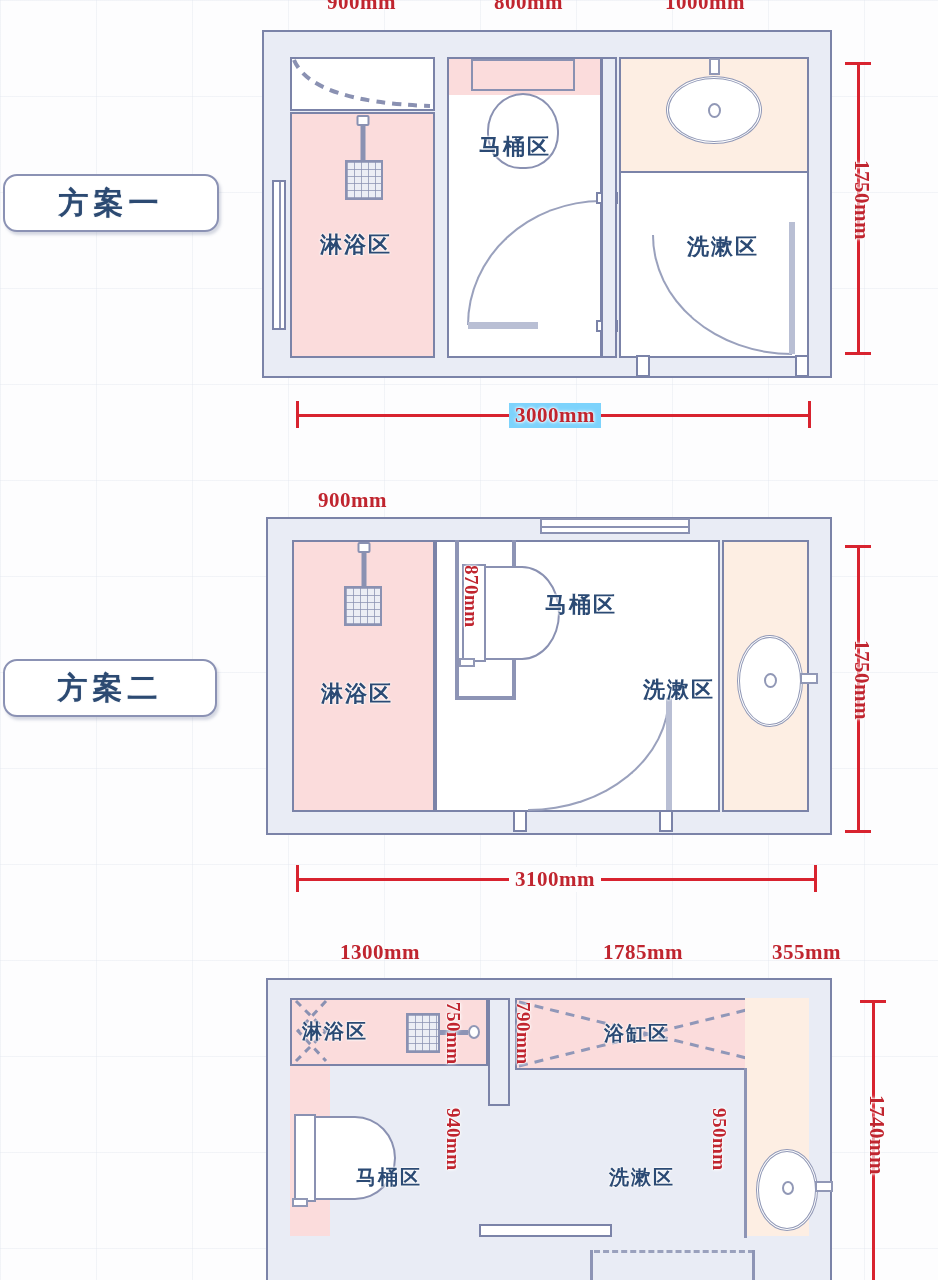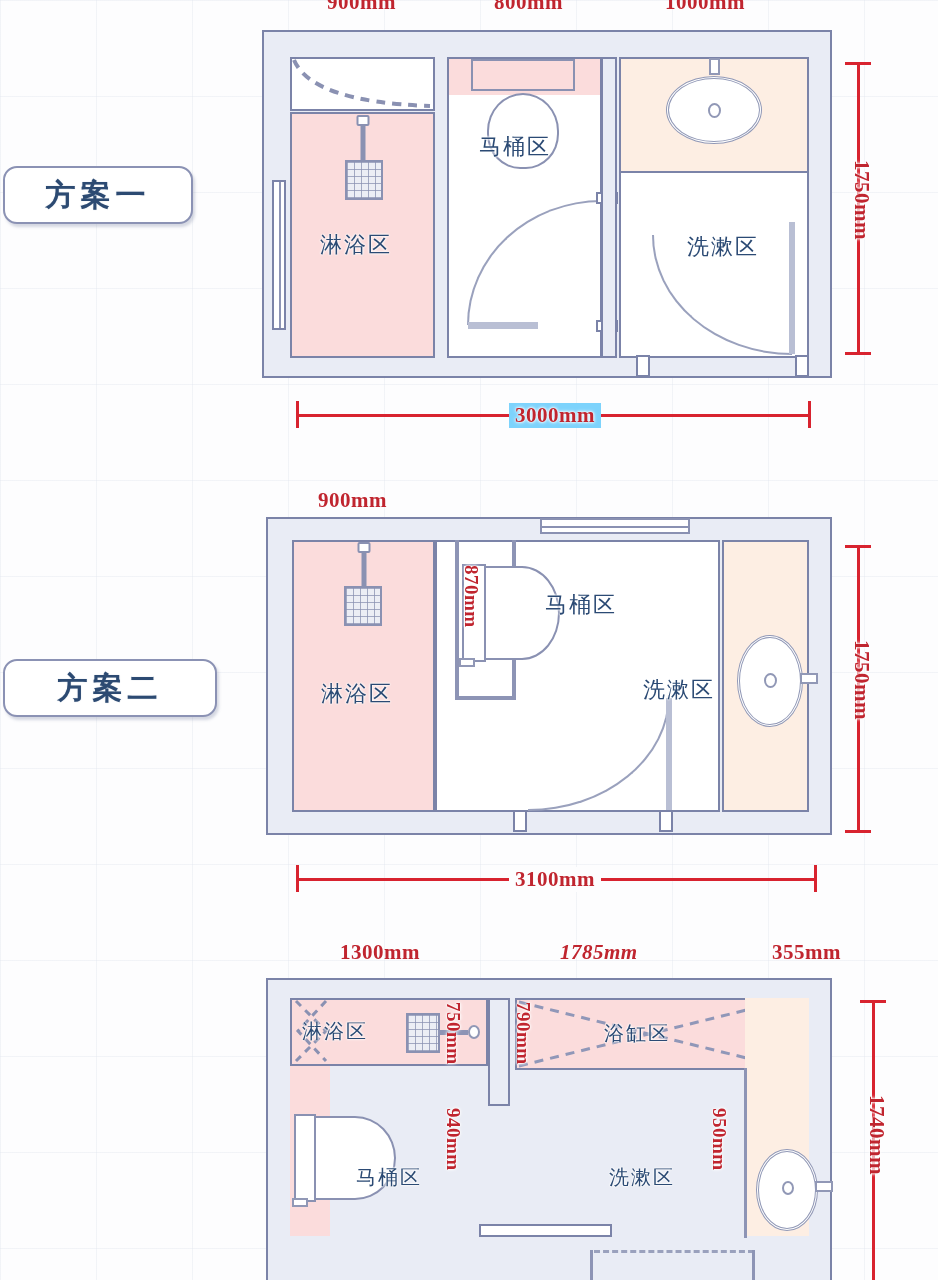--- a/index.html
+++ b/index.html
@@ -57,21 +57,21 @@
   .zone.pink{background:#fbdcdc;border:2px solid #7b83a8;}
   .zone.pink-soft{background:#fbdcdc;}
   .zone.peach{background:#fdeee3;border:2px solid #7b83a8;}
   .zone.peach-soft{background:#fdeee3;}
   .wall{position:absolute;background:#8d94b5;}
   .wall-thick{position:absolute;background:#e9ecf5;border:2px solid #7b83a8;box-sizing:border-box;}
   .zlabel{
     position:absolute;
     color:#2b4a74;
     font-size:22px;
-    font-weight:400;
+    font-weight:700;
     letter-spacing:2px;
     white-space:nowrap;
     text-shadow:0 0 2px #fff,0 0 2px #fff,0 0 3px #fff;
     pointer-events:none;
     text-align:center;
   }
   .zlabel.sm{font-size:20px;}
 
   
   .dim-text{
@@ -125,21 +125,21 @@
   .jamb{position:absolute;box-sizing:border-box;border:2px solid #7b83a8;background:#fff;}
   .tub-x{position:absolute;overflow:hidden;}
 </style>
 </head>
 <body>
 
 <div class="paper"></div>
 
 <div class="plan-block" style="left:0;top:0;width:938px;height:440px;">
 
-  <div class="badge" style="left:3px;top:166px;width:190px;height:58px;">
+  <div class="badge" style="left:3px;top:174px;width:216px;height:58px;">
     <span>方案一</span>
   </div>
 
   <div class="dim-text" style="left:327px;top:-10px;">900mm</div>
   <div class="dim-text" style="left:494px;top:-10px;">800mm</div>
   <div class="dim-text" style="left:665px;top:-10px;">1000mm</div>
 
   <div class="room" style="left:262px;top:30px;width:570px;height:348px;"></div>
 
   <div class="zone pink" style="left:290px;top:112px;width:145px;height:246px;"></div>
@@ -251,21 +251,21 @@
   <div class="dimline-h" style="left:296px;top:418px;width:521px;"></div>
   <div class="tick-v" style="left:296px;top:405px;height:27px;"></div>
   <div class="tick-v" style="left:814px;top:405px;height:27px;"></div>
   <div class="dim-text ontop" style="left:509px;top:407px;background:#fdfdfe;padding:0 6px;">3100mm</div>
 </div>
 
 <div class="plan-block" style="left:0;top:920px;width:938px;height:360px;">
 
 
   <div class="dim-text" style="left:340px;top:20px;">1300mm</div>
-  <div class="dim-text" style="left:560px;top:20px;font-style:italic;">1785mm</div>
+  <div class="dim-text" style="left:603px;top:20px;">1785mm</div>
   <div class="dim-text" style="left:772px;top:20px;">355mm</div>
 
   <div class="room" style="left:266px;top:58px;width:566px;height:320px;"></div>
 
   <div class="zone pink" style="left:290px;top:78px;width:198px;height:68px;"></div>
   <div class="dash-diag" style="left:292px;top:79px;width:40px;height:66px;">
     <svg width="40" height="66" viewBox="0 0 40 66">
         <path d="M4 2 L34 32 L4 62" fill="none" stroke="#8a91b2" stroke-width="3" stroke-dasharray="7 6"></path>
         <path d="M34 2 L6 32 L34 62" fill="none" stroke="#8a91b2" stroke-width="3" stroke-dasharray="7 6"></path>
       </svg>

